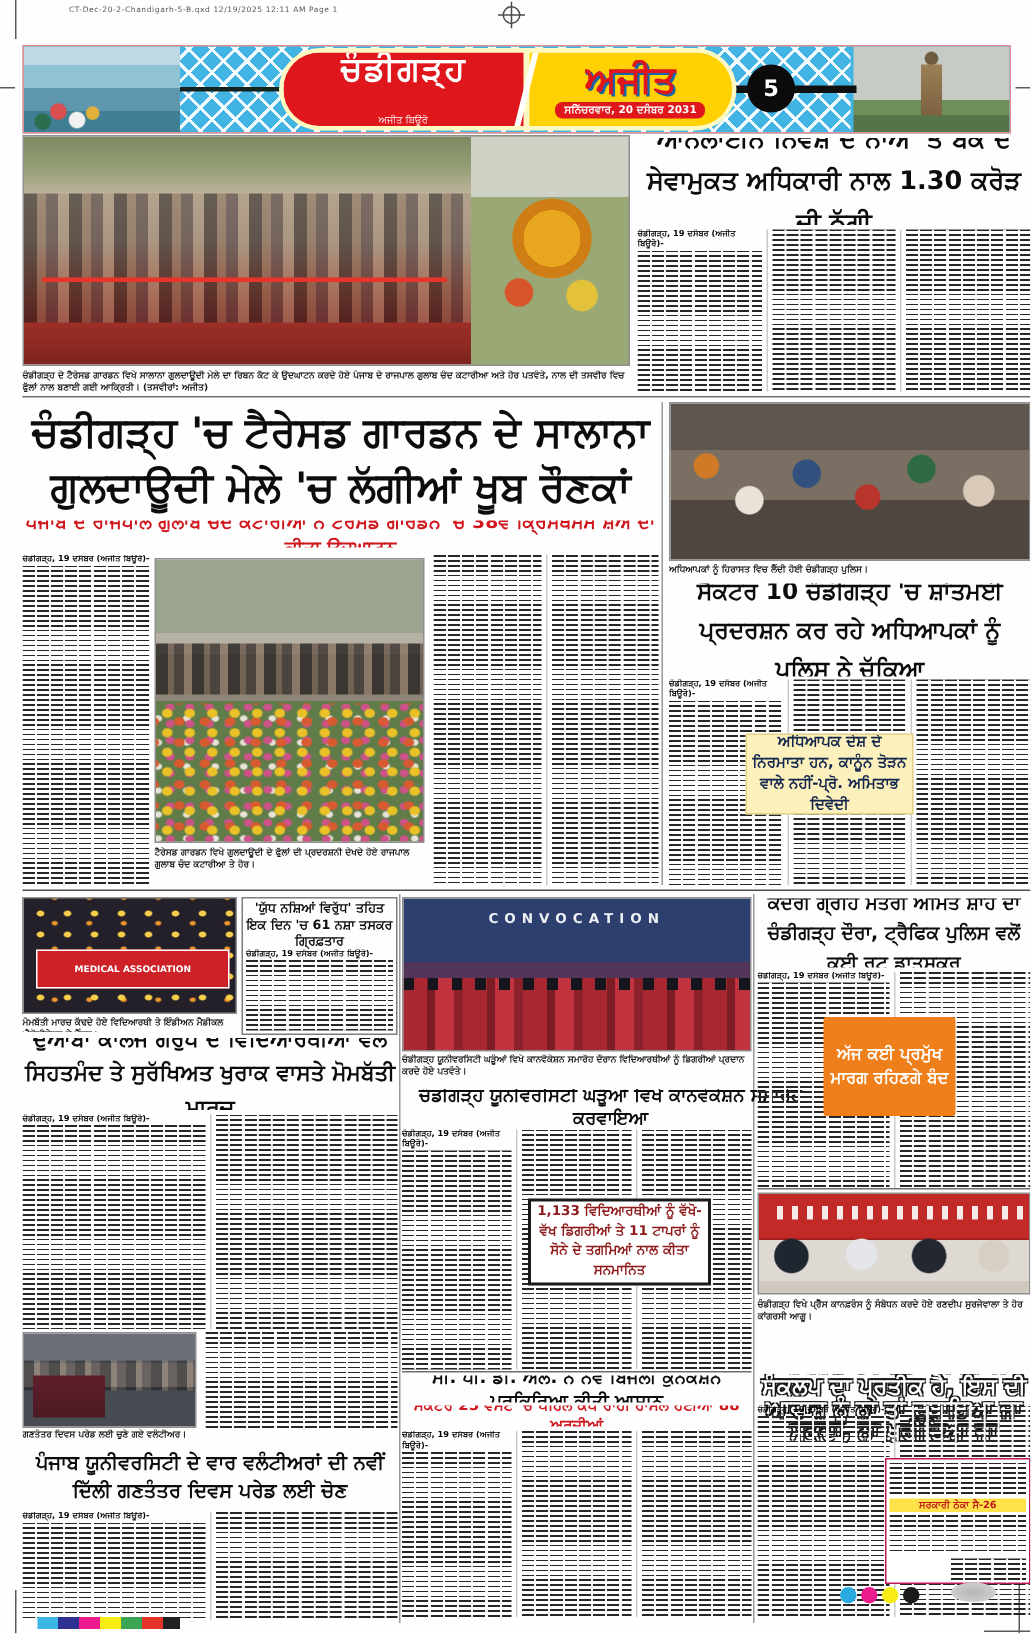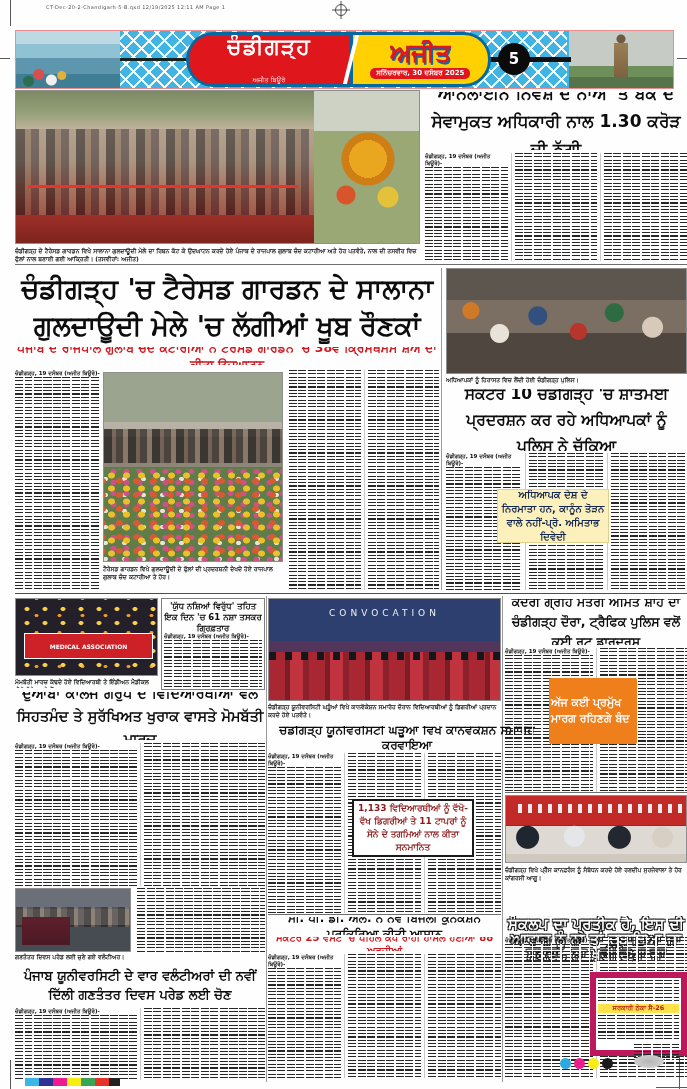--- a/index.html
+++ b/index.html
@@ -24,21 +24,21 @@
       radial-gradient(circle at 34% 86%, #f0f0f0 0 5px, rgba(0,0,0,0) 6px),
       radial-gradient(circle at 12% 88%, #2b6e4f 0 5px, rgba(0,0,0,0) 6px),
       radial-gradient(circle at 44% 78%, #e2b13c 0 4px, rgba(0,0,0,0) 5px),
       linear-gradient(180deg,#bcd9e4 0 22%,#8fc2d2 22% 48%,#5e97ad 48% 76%,#3f7e95 76%)}
   .m-statue{position:absolute;right:0;top:0;width:104px;height:57px;
     background:
       linear-gradient(#9b7f55,#7c6242) 50% 12px/14px 34px no-repeat,
       radial-gradient(circle at 50% 14%, #6e5a3e 0 4px, rgba(0,0,0,0) 5px),
       linear-gradient(180deg,#c6cbc6 0 62%,#6d8f5a 62% 80%,#55744a 80%)}
   .m-tail{position:absolute;left:445px;top:26px;width:110px;height:5px;background:#101010}
-  .m-capsule{position:absolute;left:170px;top:1px;width:305px;height:55px;background:#0369a1;border-radius:28px;padding:3px;box-sizing:border-box}
+  .m-capsule{position:absolute;left:170px;top:1px;width:305px;height:55px;background:#fef9c3;border-radius:28px;padding:3px;box-sizing:border-box}
   .m-in{display:flex;width:100%;height:100%;border-radius:24px;overflow:hidden}
   .m-red{flex:1.18;background:var(--brand-red,#e0161d);display:flex;flex-direction:column;align-items:center;justify-content:center}
   .m-city{font-size:22px;line-height:24px;font-weight:700;color:#fff;letter-spacing:1px;white-space:nowrap;overflow:hidden;max-width:100%}
   .m-bureau{font-size:6.5px;line-height:8px;color:#fff;margin-top:17px}
   .m-sep{width:4px;background:#fff;transform:skewX(-14deg)}
   .m-yellow{flex:1;background:var(--brand-yellow,#ffd103);display:flex;flex-direction:column;align-items:center;justify-content:center}
   .m-brand{font-size:25px;line-height:26px;font-weight:700;color:var(--brand-red,#e0161d);text-shadow:1.5px 1.5px 0 #1565a8;white-space:nowrap;overflow:hidden;max-width:100%}
   .m-date{background:var(--brand-red,#e0161d);color:#fff;font-size:7px;line-height:9px;font-weight:700;border-radius:5px;padding:1px 6px;margin-top:2px;white-space:nowrap;overflow:hidden;max-width:96%}
   .m-disc{position:absolute;left:482px;top:12px;width:32px;height:32px;border-radius:50%;background:#0b0b0b;color:#fff;
           font-size:15px;font-weight:700;display:flex;align-items:center;justify-content:center}
@@ -56,25 +56,25 @@
   .col{flex:1;min-width:0;display:flex;flex-direction:column}
   .col+.col{border-left:1px solid #c9c9c9;margin-left:3px;padding-left:3px}
   .fill{flex:1}
   .hrule{position:absolute;height:1px;background:#6d6d6d}
   .vrule{position:absolute;width:1px;background:#9a9a9a}
 
   
   .ybox{background:var(--highlight-yellow,#fcf0bc);color:#13264d;font-size:10px;line-height:14px;font-weight:700;
         text-align:center;display:flex;align-items:center;justify-content:center;overflow:hidden;padding:2px;box-sizing:border-box;border:1px solid #e3d18a}
   .obox{background:var(--highlight-orange,#ef7f1a);color:#fff;font-size:11px;line-height:16px;font-weight:700;
-        text-align:left;display:flex;align-items:center;justify-content:center;overflow:hidden;padding:2px;box-sizing:border-box;border-radius:2px}
+        text-align:center;display:flex;align-items:center;justify-content:center;overflow:hidden;padding:2px;box-sizing:border-box;border-radius:2px}
   .mbox{background:#fff;border:2px solid #1a1a1a;color:var(--maroon,#8e1b1b);font-size:9px;line-height:13px;font-weight:700;
         text-align:center;display:flex;align-items:center;justify-content:center;overflow:hidden;padding:2px;box-sizing:border-box}
   .drugs{border:1px solid #7d7d7d;padding:2px;box-sizing:border-box;display:flex;flex-direction:column}
-  .cbox{border:6px solid #be185d;background:#fff;padding:2px;box-sizing:border-box}
+  .cbox{border:1px solid #be185d;background:#fff;padding:2px;box-sizing:border-box}
   .cbox-head{background:#ffe24a;color:#c01818;font-size:6.5px;line-height:9px;font-weight:700;text-align:center;overflow:hidden;white-space:nowrap;margin:2px 0}
 
   
   .photo{position:absolute;border:1px solid #8f8f8f;box-sizing:border-box;overflow:hidden}
   .ph-lead{background:
       linear-gradient(#e8342b,#e8342b) 12px 94px/270px 3px no-repeat,
       radial-gradient(circle at 352px 68px, #e9a61f 0 19px, #cf7d15 19px 26px, rgba(0,0,0,0) 27px),
       radial-gradient(circle at 330px 104px, #d8542a 0 9px, rgba(0,0,0,0) 10px),
       radial-gradient(circle at 372px 106px, #e3c23a 0 10px, rgba(0,0,0,0) 11px),
       linear-gradient(180deg,#cdd2c4 0 26%,#9aa875 26%) 298px 0/107px 154px no-repeat,
@@ -90,21 +90,21 @@
   .ph-teachers{background:
       radial-gradient(circle at 10% 40%, #d07a28 0 8px, rgba(0,0,0,0) 9px),
       radial-gradient(circle at 22% 62%, #e8e2d8 0 9px, rgba(0,0,0,0) 10px),
       radial-gradient(circle at 38% 45%, #31507e 0 9px, rgba(0,0,0,0) 10px),
       radial-gradient(circle at 55% 60%, #b8352c 0 8px, rgba(0,0,0,0) 9px),
       radial-gradient(circle at 70% 42%, #2e6b43 0 9px, rgba(0,0,0,0) 10px),
       radial-gradient(circle at 86% 56%, #d8c9b8 0 10px, rgba(0,0,0,0) 11px),
       linear-gradient(180deg,#5c564e 0 30%,#7a6f62 30% 62%,#4e463f 62%)}
   .ph-conv{background:linear-gradient(180deg,#2c3f6e 0 42%,#53355c 42% 56%,#6e2f3a 56% 100%)}
   .cv-banner{position:absolute;left:0;top:9px;width:100%;text-align:center;color:rgba(255,255,255,.92);
-      font-size:9px;letter-spacing:4px;font-weight:400}
+      font-size:9px;letter-spacing:4px;font-weight:700}
   .cv-gowns{position:absolute;left:0;bottom:0;width:100%;height:48px;
       background:
         repeating-linear-gradient(to right,#14161c 0 7px, rgba(0,0,0,0) 7px 16px) 0 0/100% 8px no-repeat,
         repeating-linear-gradient(to right,#a92733 0 16px,#7c1c25 16px 21px,#c0333f 21px 34px,#8d212b 34px 40px)}
   .ph-ima{background-color:#24202a;background-image:
       radial-gradient(#f7cf4a 2px, rgba(0,0,0,0) 3px),radial-gradient(#f09a2b 1.5px, rgba(0,0,0,0) 2.5px);
       background-size:18px 14px,23px 17px;background-position:2px 3px,9px 8px}
   .ima-banner{position:absolute;left:8px;top:34px;width:127px;height:24px;background:#cd2027;border:1px solid #fff;
       color:#fff;font-size:6px;font-weight:700;display:flex;align-items:center;justify-content:center;text-align:center;overflow:hidden}
   .ph-pu{background:
@@ -150,21 +150,21 @@
     <div class="m-tail"></div>
     <div class="m-capsule">
       <div class="m-in">
         <div class="m-red">
           <div class="m-city">ਚੰਡੀਗੜ੍ਹ</div>
           <div class="m-bureau">ਅਜੀਤ ਬਿਊਰੋ</div>
         </div>
         <div class="m-sep"></div>
         <div class="m-yellow">
           <div class="m-brand">ਅਜੀਤ</div>
-          <div class="m-date">ਸਨਿੱਚਰਵਾਰ, 30 ਦਸੰਬਰ 2025</div>
+          <div class="m-date">ਸਨਿੱਚਰਵਾਰ, 20 ਦਸੰਬਰ 2031</div>
         </div>
       </div>
     </div>
     <div class="m-disc">5</div>
   </div>
 
   <div class="photo ph-lead" style="left:15px;top:90px;width:405px;height:154px"></div>
   <div class="cap abs" style="left:15px;top:247px;width:405px;height:16px">ਚੰਡੀਗੜ੍ਹ ਦੇ ਟੈਰੇਸਡ ਗਾਰਡਨ ਵਿਖੇ ਸਾਲਾਨਾ ਗੁਲਦਾਊਦੀ ਮੇਲੇ ਦਾ ਰਿਬਨ ਕੱਟ ਕੇ ਉਦਘਾਟਨ ਕਰਦੇ ਹੋਏ ਪੰਜਾਬ ਦੇ ਰਾਜਪਾਲ ਗੁਲਾਬ ਚੰਦ ਕਟਾਰੀਆ ਅਤੇ ਹੋਰ ਪਤਵੰਤੇ, ਨਾਲ ਦੀ ਤਸਵੀਰ ਵਿਚ ਫੁੱਲਾਂ ਨਾਲ ਬਣਾਈ ਗਈ ਆਕ੍ਰਿਤੀ। (ਤਸਵੀਰਾਂ: ਅਜੀਤ)</div>
 
   <div class="h abs" style="left:425px;top:92px;width:262px;height:58px;font-size:17px;line-height:28px">ਆਨਲਾਈਨ ਨਿਵੇਸ਼ ਦੇ ਨਾਂਅ 'ਤੇ ਬੈਂਕ ਦੇ ਸੇਵਾਮੁਕਤ ਅਧਿਕਾਰੀ ਨਾਲ 1.30 ਕਰੋੜ ਦੀ ਠੱਗੀ</div>
@@ -297,21 +297,21 @@
       <div class="tx fill"></div>
     </div>
     <div class="col">
         <div class="tx fill"></div>
       </div>
     <div class="col">
         <div class="tx fill"></div>
       </div>
   </div>
 
-  <div class="h abs" style="left:505px;top:599px;width:182px;height:46px;font-size:12.5px;line-height:20px">ਕੇਂਦਰੀ ਗ੍ਰਹਿ ਮੰਤਰੀ ਅਮਿਤ ਸ਼ਾਹ ਦਾ ਚੰਡੀਗੜ੍ਹ ਦੌਰਾ, ਟ੍ਰੈਫਿਕ ਪੁਲਿਸ ਵਲੋਂ ਕਈ ਰੂਟ ਡਾਰਦਰਸ</div>
+  <div class="h abs" style="left:505px;top:599px;width:182px;height:46px;font-size:12.5px;line-height:20px">ਕੇਂਦਰੀ ਗ੍ਰਹਿ ਮੰਤਰੀ ਅਮਿਤ ਸ਼ਾਹ ਦਾ ਚੰਡੀਗੜ੍ਹ ਦੌਰਾ, ਟ੍ਰੈਫਿਕ ਪੁਲਿਸ ਵਲੋਂ ਕਈ ਰੂਟ ਡਾਤਸਕਰ</div>
   <div class="cols abs" style="left:505px;top:648px;width:182px;height:144px">
     <div class="col">
       <div class="dl">ਚੰਡੀਗੜ੍ਹ, 19 ਦਸੰਬਰ (ਅਜੀਤ ਬਿਊਰੋ)-</div>
       <div class="tx fill"></div>
     </div>
     <div class="col">
         <div class="tx fill"></div>
       </div>
   </div>
   <div class="obox abs" style="left:549px;top:678px;width:88px;height:66px">ਅੱਜ ਕਈ ਪ੍ਰਮੁੱਖ ਮਾਰਗ ਰਹਿਣਗੇ ਬੰਦ</div>

